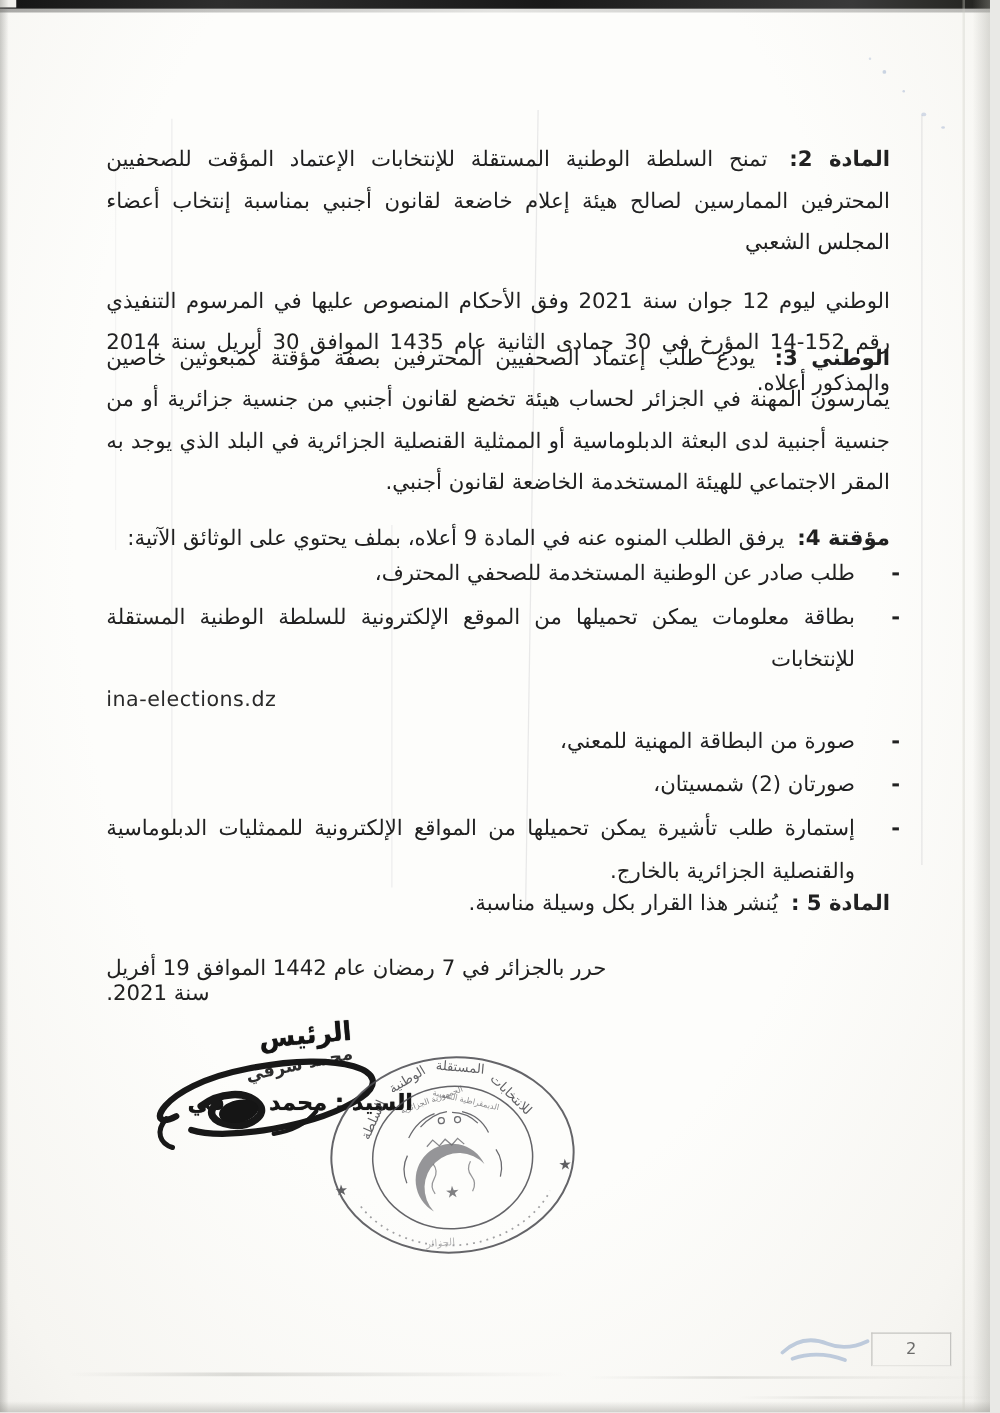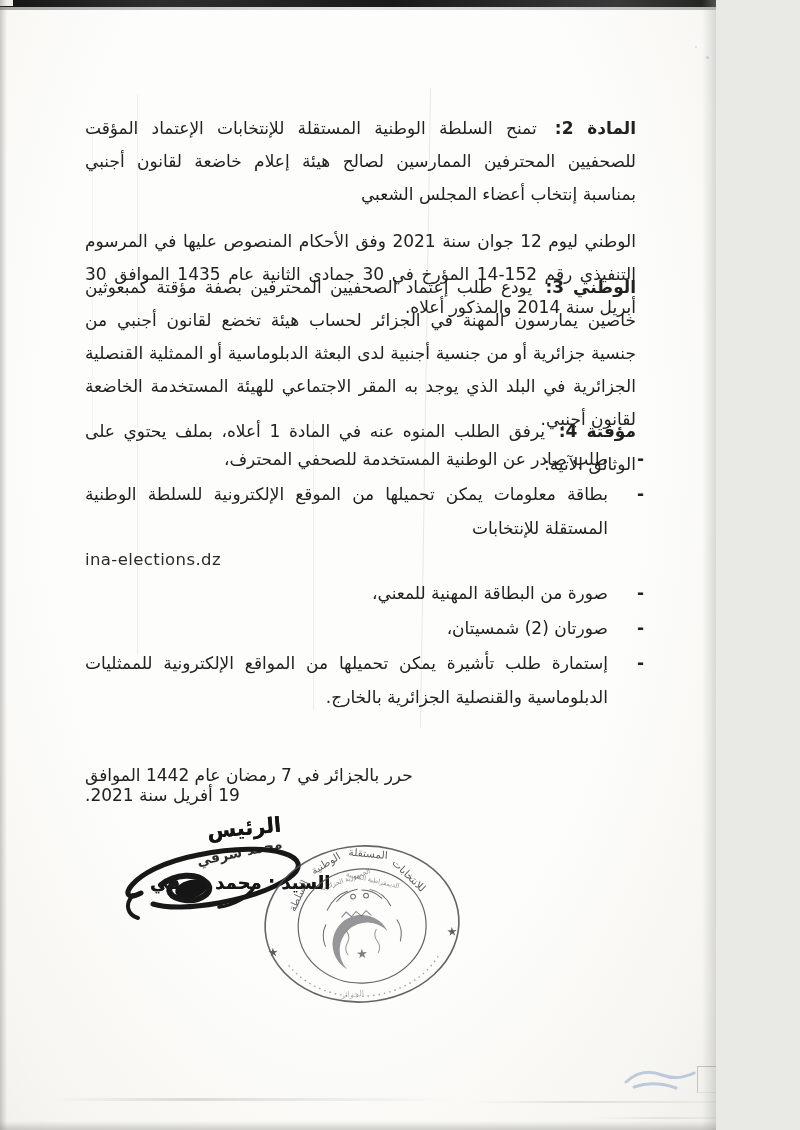--- a/index.html
+++ b/index.html
@@ -1,17 +1,17 @@
 <!DOCTYPE html>
 <html lang="ar"><head>
 <meta charset="utf-8">
 <style>
   html,body{margin:0;padding:0;background:#e9e9e6;}
   .scan{
-    position:relative;width:716px;height:1130px;overflow:hidden;
+    position:relative;width:792px;height:1130px;overflow:hidden;
     background:radial-gradient(ellipse at 48% 38%, #fdfdfb 55%, #f6f5f1 88%, #efeeea 100%);
     font-family:"DejaVu Sans", sans-serif;
   }
   
   .edge-top{position:absolute;top:0;left:0;right:0;height:7px;
     background:linear-gradient(90deg,#141414 0%,#2e2e2e 22%,#191919 55%,#3a3a3a 86%,#23231f 100%);}
   .edge-top2{position:absolute;top:7px;left:0;right:0;height:3px;background:linear-gradient(90deg,rgba(90,90,88,.5),rgba(150,150,146,.25),rgba(90,90,88,.4));}
   .corner-notch{position:absolute;top:0;left:0;width:13px;height:6px;background:#f1f0ec;}
   .edge-left{position:absolute;left:0;top:0;bottom:0;width:7px;background:linear-gradient(90deg,rgba(110,110,105,.35),rgba(0,0,0,0));}
   .edge-right{position:absolute;right:0;top:0;bottom:0;width:14px;background:linear-gradient(270deg,rgba(165,165,158,.38),rgba(0,0,0,0));}
@@ -91,21 +91,21 @@
     <span>الوطني ليوم 12 جوان سنة 2021 وفق الأحكام المنصوص عليها في المرسوم التنفيذي رقم 152-14 المؤرخ في 30 جمادى الثانية عام 1435 الموافق 30 أبريل سنة 2014 والمذكور أعلاه.</span>
   </p>
 
   <p class="block a3">
     <span class="lbl">الوطني 3:</span>
     <span>يودع طلب إعتماد الصحفيين المحترفين بصفة مؤقتة كمبعوثين خاصين يمارسون المهنة في الجزائر لحساب هيئة تخضع لقانون أجنبي من جنسية جزائرية أو من جنسية أجنبية لدى البعثة الدبلوماسية أو الممثلية القنصلية الجزائرية في البلد الذي يوجد به المقر الاجتماعي للهيئة المستخدمة الخاضعة لقانون أجنبي.</span>
   </p>
 
   <p class="block a4">
     <span class="lbl">مؤقتة 4:</span>
-    <span>يرفق الطلب المنوه عنه في المادة 1 أعلاه، بملف يحتوي على الوثائق الآتية:</span>
+    <span>يرفق الطلب المنوه عنه في المادة 9 أعلاه، بملف يحتوي على الوثائق الآتية:</span>
   </p>
 
   <div class="bullets">
     <div class="li">
       <span class="dash">-</span>
       <div class="li-text">طلب صادر عن الوطنية المستخدمة للصحفي المحترف،</div>
     </div>
     <div class="li">
       <span class="dash">-</span>
       <div class="li-text">
@@ -120,20 +120,24 @@
     <div class="li">
       <span class="dash">-</span>
       <div class="li-text">صورتان (2) شمسيتان،</div>
     </div>
     <div class="li">
       <span class="dash">-</span>
       <div class="li-text">إستمارة طلب تأشيرة يمكن تحميلها من المواقع الإلكترونية للممثليات الدبلوماسية والقنصلية الجزائرية بالخارج.</div>
     </div>
   </div>
 
+  <p class="block a5">
+    <span class="lbl">المادة 5 :</span>
+    <span>يُنشر هذا القرار بكل وسيلة مناسبة.</span>
+  </p>
 
   <div class="dateline">حرر بالجزائر في 7 رمضان عام 1442 الموافق 19 أفريل سنة 2021.</div>
 
   <div class="sig-title">الرئيس</div>
   <div class="sig-name">محمد شرفي</div>
   <div class="sig-typed">السيد : محمد شرفي</div>
 
   <svg class="sig-scribble" width="230" height="90" viewBox="0 0 230 90">
     <g fill="none" stroke="#181818" stroke-linecap="round">
       <path d="M38,62 C12,76 22,38 95,24 C170,9 216,26 186,47 C152,70 78,82 50,73" stroke-width="5"></path>

